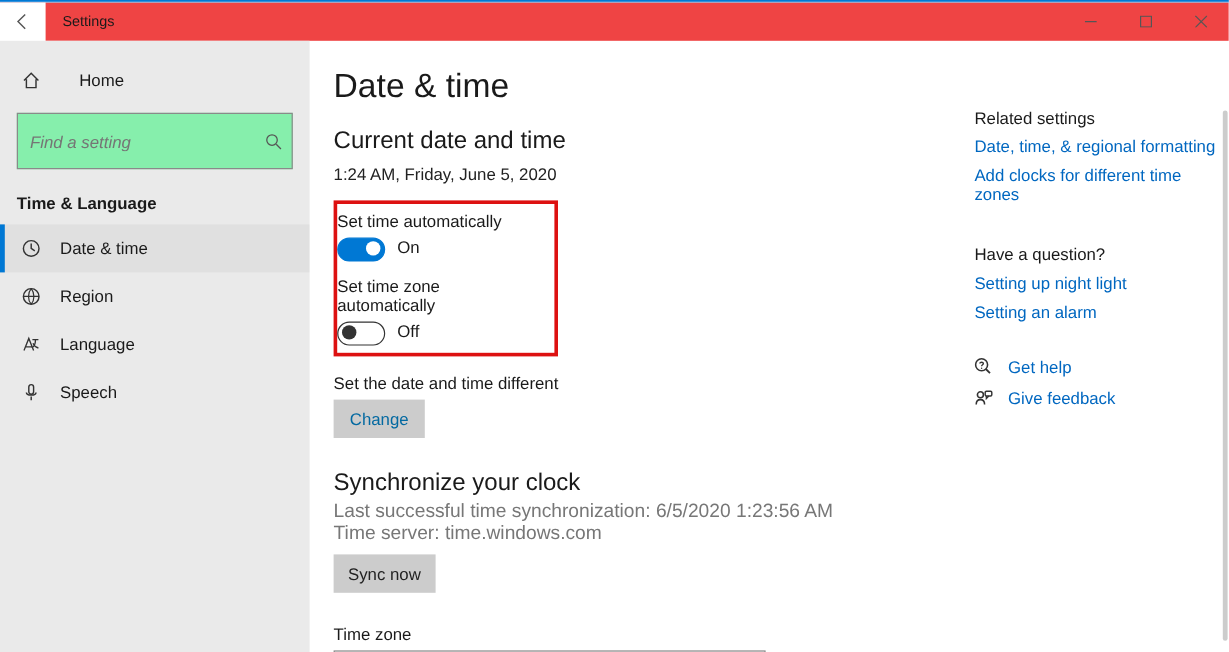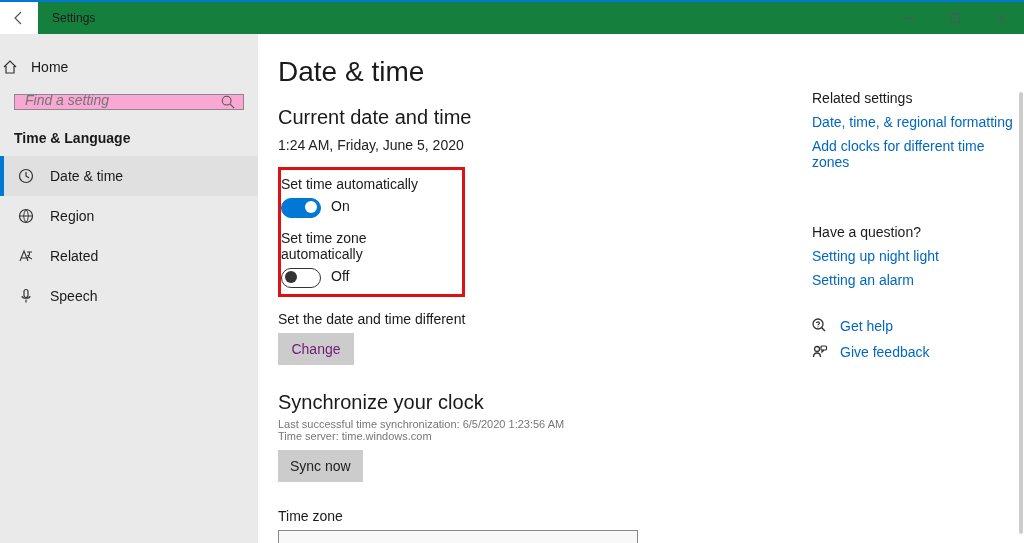--- a/index.html
+++ b/index.html
@@ -15,21 +15,21 @@
   }
   .window {
     display: flex;
     flex-direction: column;
     height: 100%;
   }
   .titlebar {
     height: 32px;
     display: flex;
     align-items: center;
-    background: #15803d;
+    background: #ef4444;
   }
   .titlebar .back {
     width: 38px; height: 38px;
     display:flex; align-items:center; justify-content:center;
     background:#fff;
   }
   .titlebar .title {
     padding-left: 14px;
     font-size: 12px;
     color:#1a1a1a;
@@ -48,34 +48,34 @@
   .sidebar {
     width: 258px;
     background:#eaeaea;
     padding-top:14px;
     display:flex;
     flex-direction:column;
   }
   .home-row {
     display:flex; align-items:center;
     height:38px;
-    padding-left:2px;
-    gap:11px;
+    padding-left:18px;
+    gap:30px;
     font-size:14px;
   }
   .home-row .icon { width:18px; display:flex; }
   .search-wrap {
     padding: 8px 14px 16px 14px;
   }
   .search {
-    height:16px;
+    height:47px;
     width:100%;
     border:1px solid #8a8a8a;
-    background:#f9a8d4;
-    display:flex; align-items:flex-end;
+    background:#86efac;
+    display:flex; align-items:center;
     padding: 0 8px;
     font-style: italic;
     color:#6a6a6a;
     position:relative;
   }
   .search input {
     flex:1;
     border:none; outline:none; background:transparent;
     font-size:14px; font-style:italic; color:#333;
   }
@@ -153,41 +153,41 @@
     background:#fff; left:23px;
   }
   .sub-label { font-size:14px; margin:14px 0 6px 0; }
   .btn {
     display:inline-flex; align-items:center; justify-content:center;
     height:32px; min-width:76px; padding:0 12px;
     background:#ccc; border:none;
     font-size:14px;
     color:#222;
   }
-  .btn.disabled { color:#701a75; }
+  .btn.disabled { color:#0369a1; }
   .sync-title {
     font-size:20px; font-weight:400;
     margin:26px 0 4px 0;
   }
-  .gray-text { color:#777; font-size:11px; }
+  .gray-text { color:#777; font-size:16px; }
   .select {
     height:32px; width:360px;
     border:1px solid #888;
     display:flex; align-items:center; justify-content:space-between;
     padding:0 10px; font-size:14px;
     background:#f8f8f8;
   }
   .right-pane {
     width:212px;
     padding: 56px 8px 0 0;
     font-size:14px;
   }
   .right-pane .group-title { margin-bottom:4px; }
   .right-pane a, .link { color:#0067c0; text-decoration:none; display:block; margin:8px 0; cursor:pointer; }
-  .right-pane .question { margin-top:54px; margin-bottom:4px; }
+  .right-pane .question { margin-top:34px; margin-bottom:4px; }
   .right-pane .help-row { display:flex; align-items:center; gap:12px; margin-top:30px; }
   .right-pane .help-row + .help-row { margin-top:10px; }
   .scrollbar {
     position:absolute; right:1px; top:58px; bottom:10px;
     width:4px; background:#ccc; border-radius:2px;
   }
   svg { display:block; }
 </style>
 </head>
 <body>
@@ -261,21 +261,21 @@
             </svg>
         </span>
         <span>Region</span>
       </div>
       <div class="nav-item">
         <span class="icon">
           <svg width="16" height="16" viewBox="0 0 16 16">
               <path d="M2 13 L6 3 L10 13 M3.5 10 H8.5 M9 4 H14 M11.5 4 V5 C11.5 8 10 10 8.5 11 M9.5 7 C10.5 9 12 10.5 14 11" stroke="#333" stroke-width="1.1" fill="none"></path>
             </svg>
         </span>
-        <span>Related</span>
+        <span>Language</span>
       </div>
       <div class="nav-item">
         <span class="icon">
           <svg width="16" height="16" viewBox="0 0 16 16">
               <rect x="6" y="1.5" width="4" height="8" rx="2" stroke="#333" stroke-width="1.2" fill="none"></rect>
               <path d="M4 8 C4 11 12 11 12 8 M8 11.5 V14.5" stroke="#333" stroke-width="1.2" fill="none"></path>
             </svg>
         </span>
         <span>Speech</span>
       </div>

